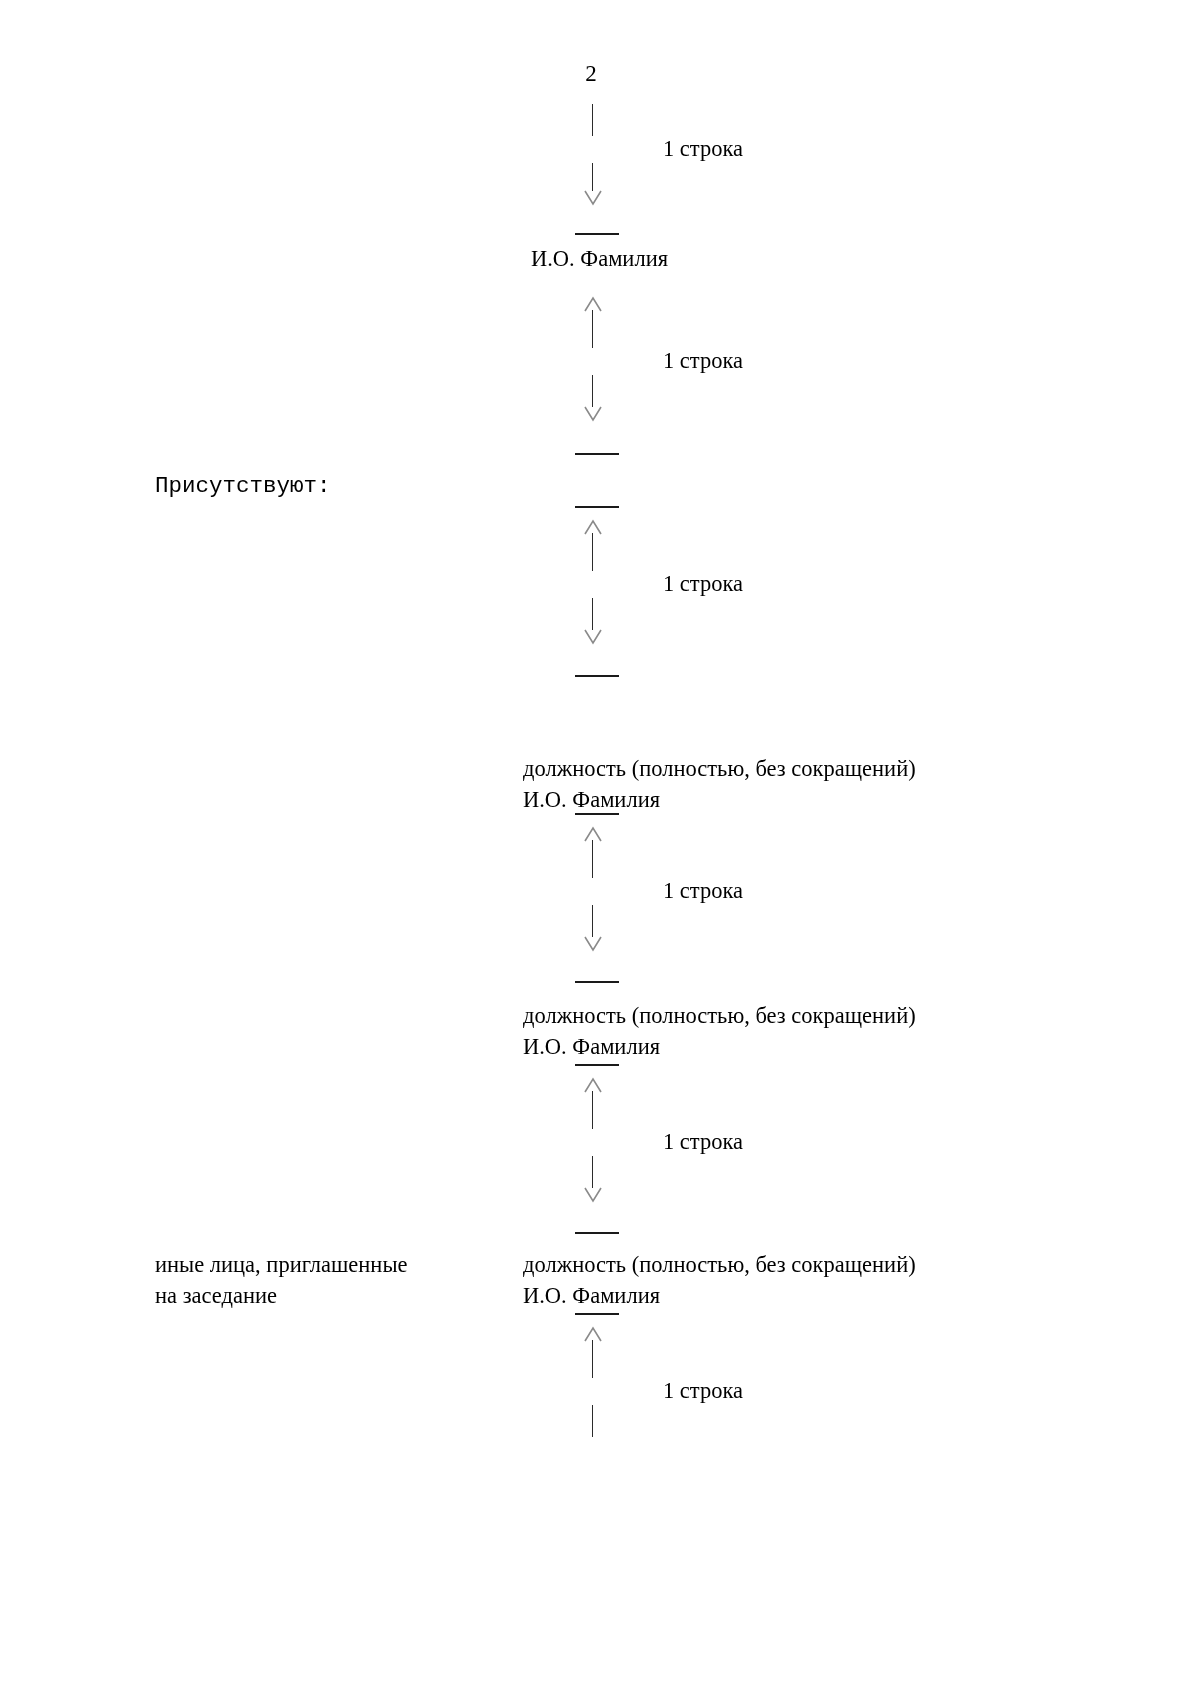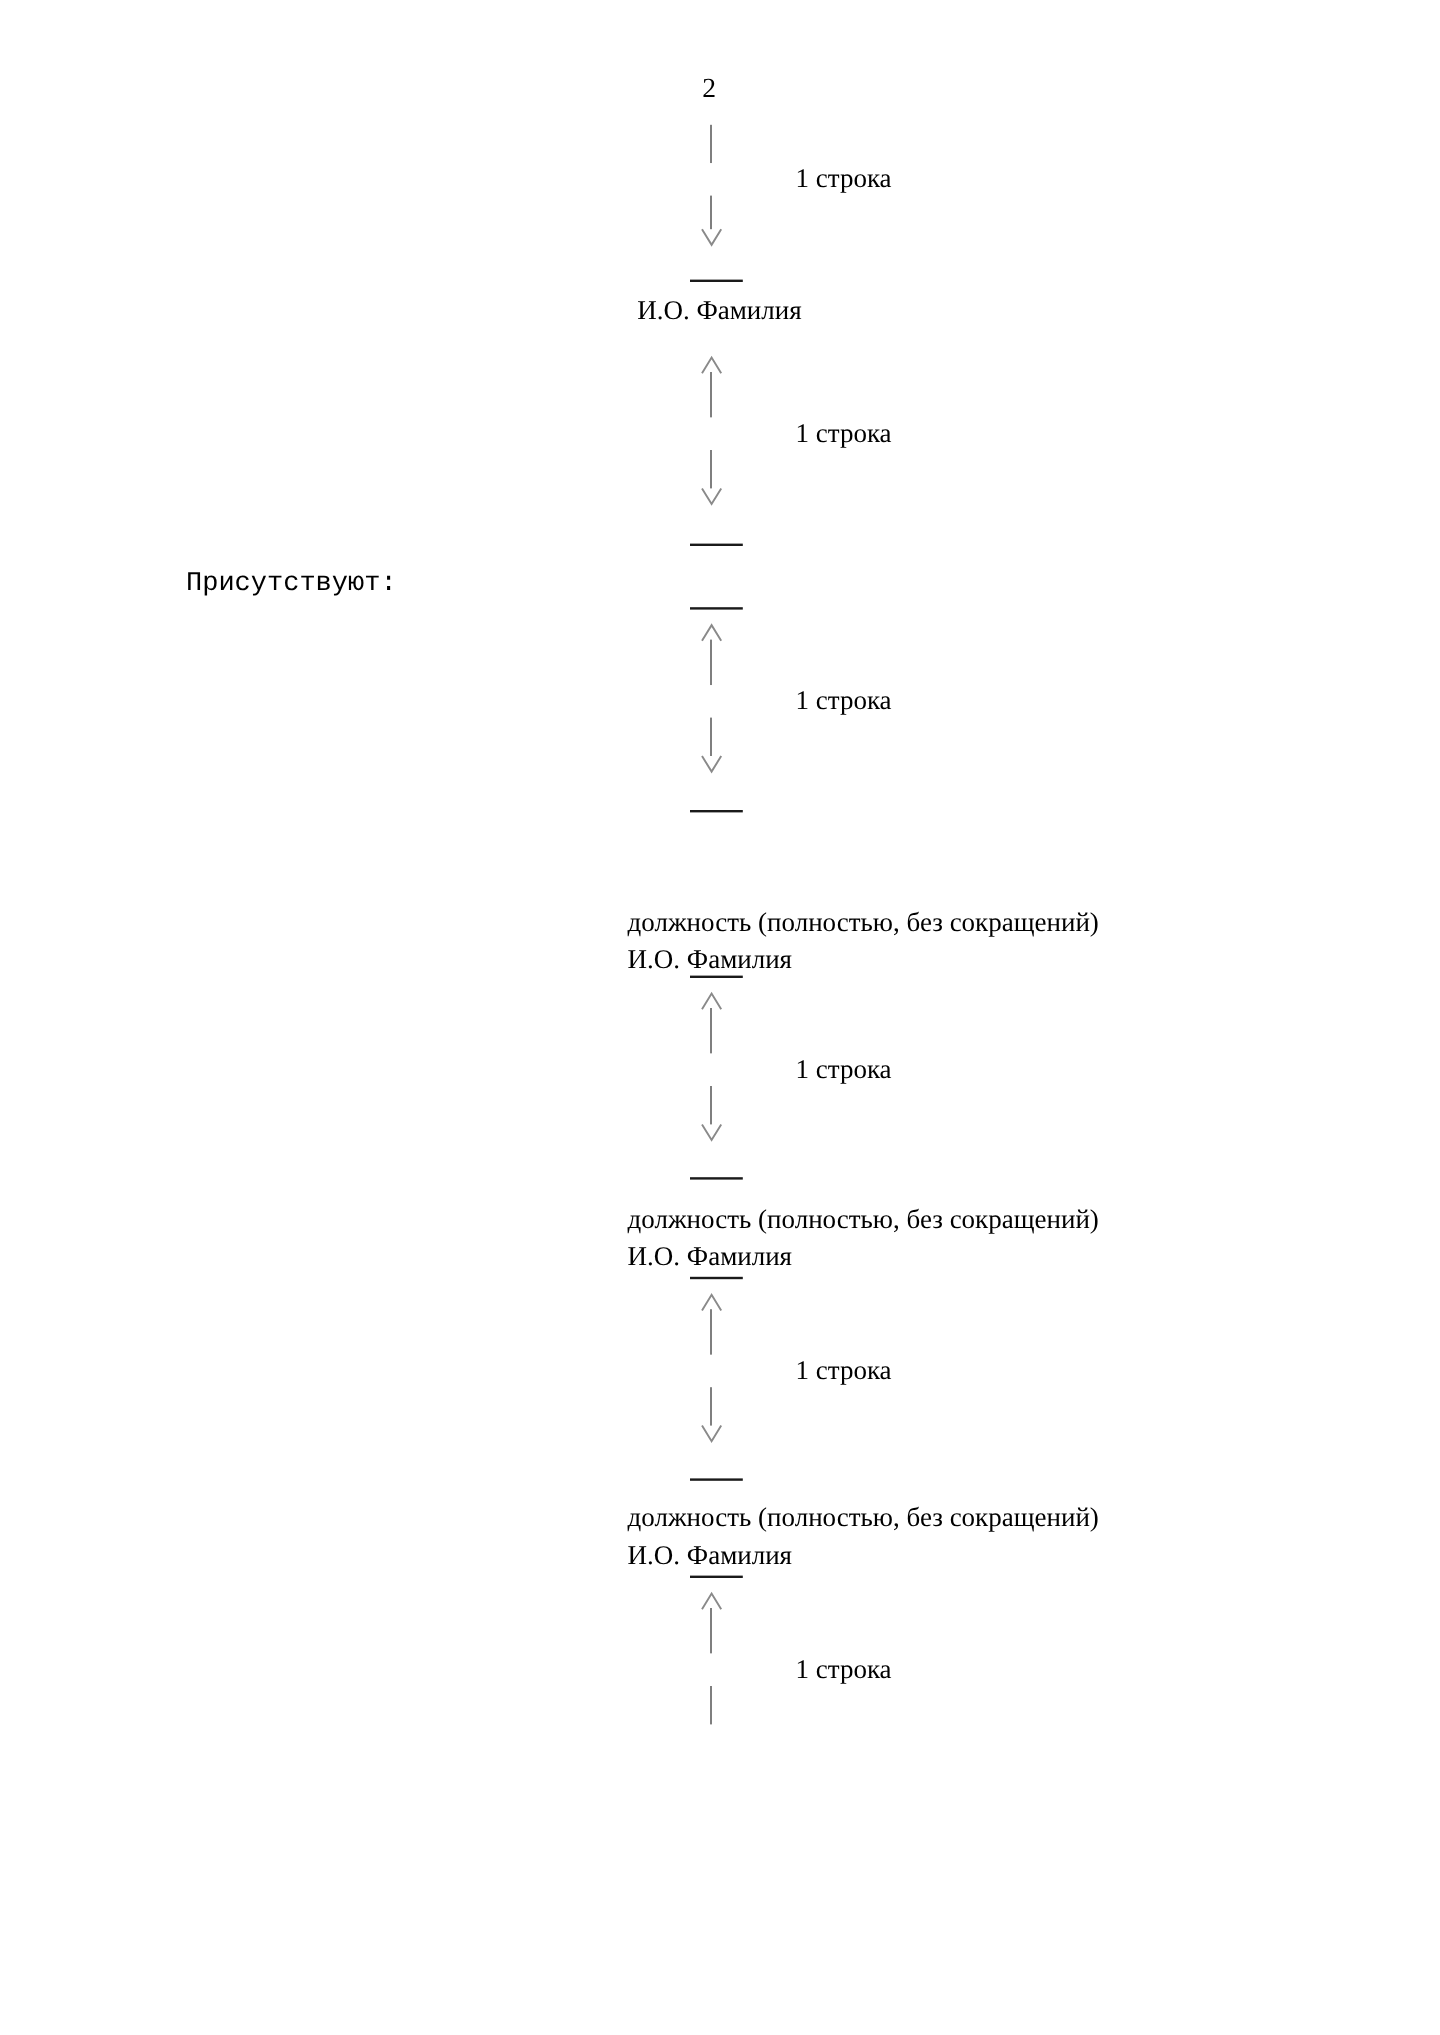--- a/index.html
+++ b/index.html
@@ -195,20 +195,22 @@
     <div class="stem" style="top:79px; height:32px;"></div>
     <div class="head" style="top:110px;">
       <svg width="20" height="16" viewBox="0 0 20 16">
         <path d="M2 1 L10 14 L18 1" fill="none" stroke="#8a8a8a" stroke-width="1.6"></path>
       </svg>
     </div>
   </div>
 
   <div class="rule" style="left:575px; top:1232px;"></div>
 
+  <div class="label-block" style="top:1249px;">иные лица, приглашенные
+на заседание</div>
 
   <div class="content-block" style="top:1249px;">должность (полностью, без сокращений)
 И.О. Фамилия</div>
 
   <div class="rule" style="left:575px; top:1313px;"></div>
 
   <div class="spacer" style="top:1326px; height:160px;">
     <div class="head" style="top:0px;">
       <svg width="20" height="16" viewBox="0 0 20 16">
         <path d="M2 15 L10 2 L18 15" fill="none" stroke="#8a8a8a" stroke-width="1.6"></path>

